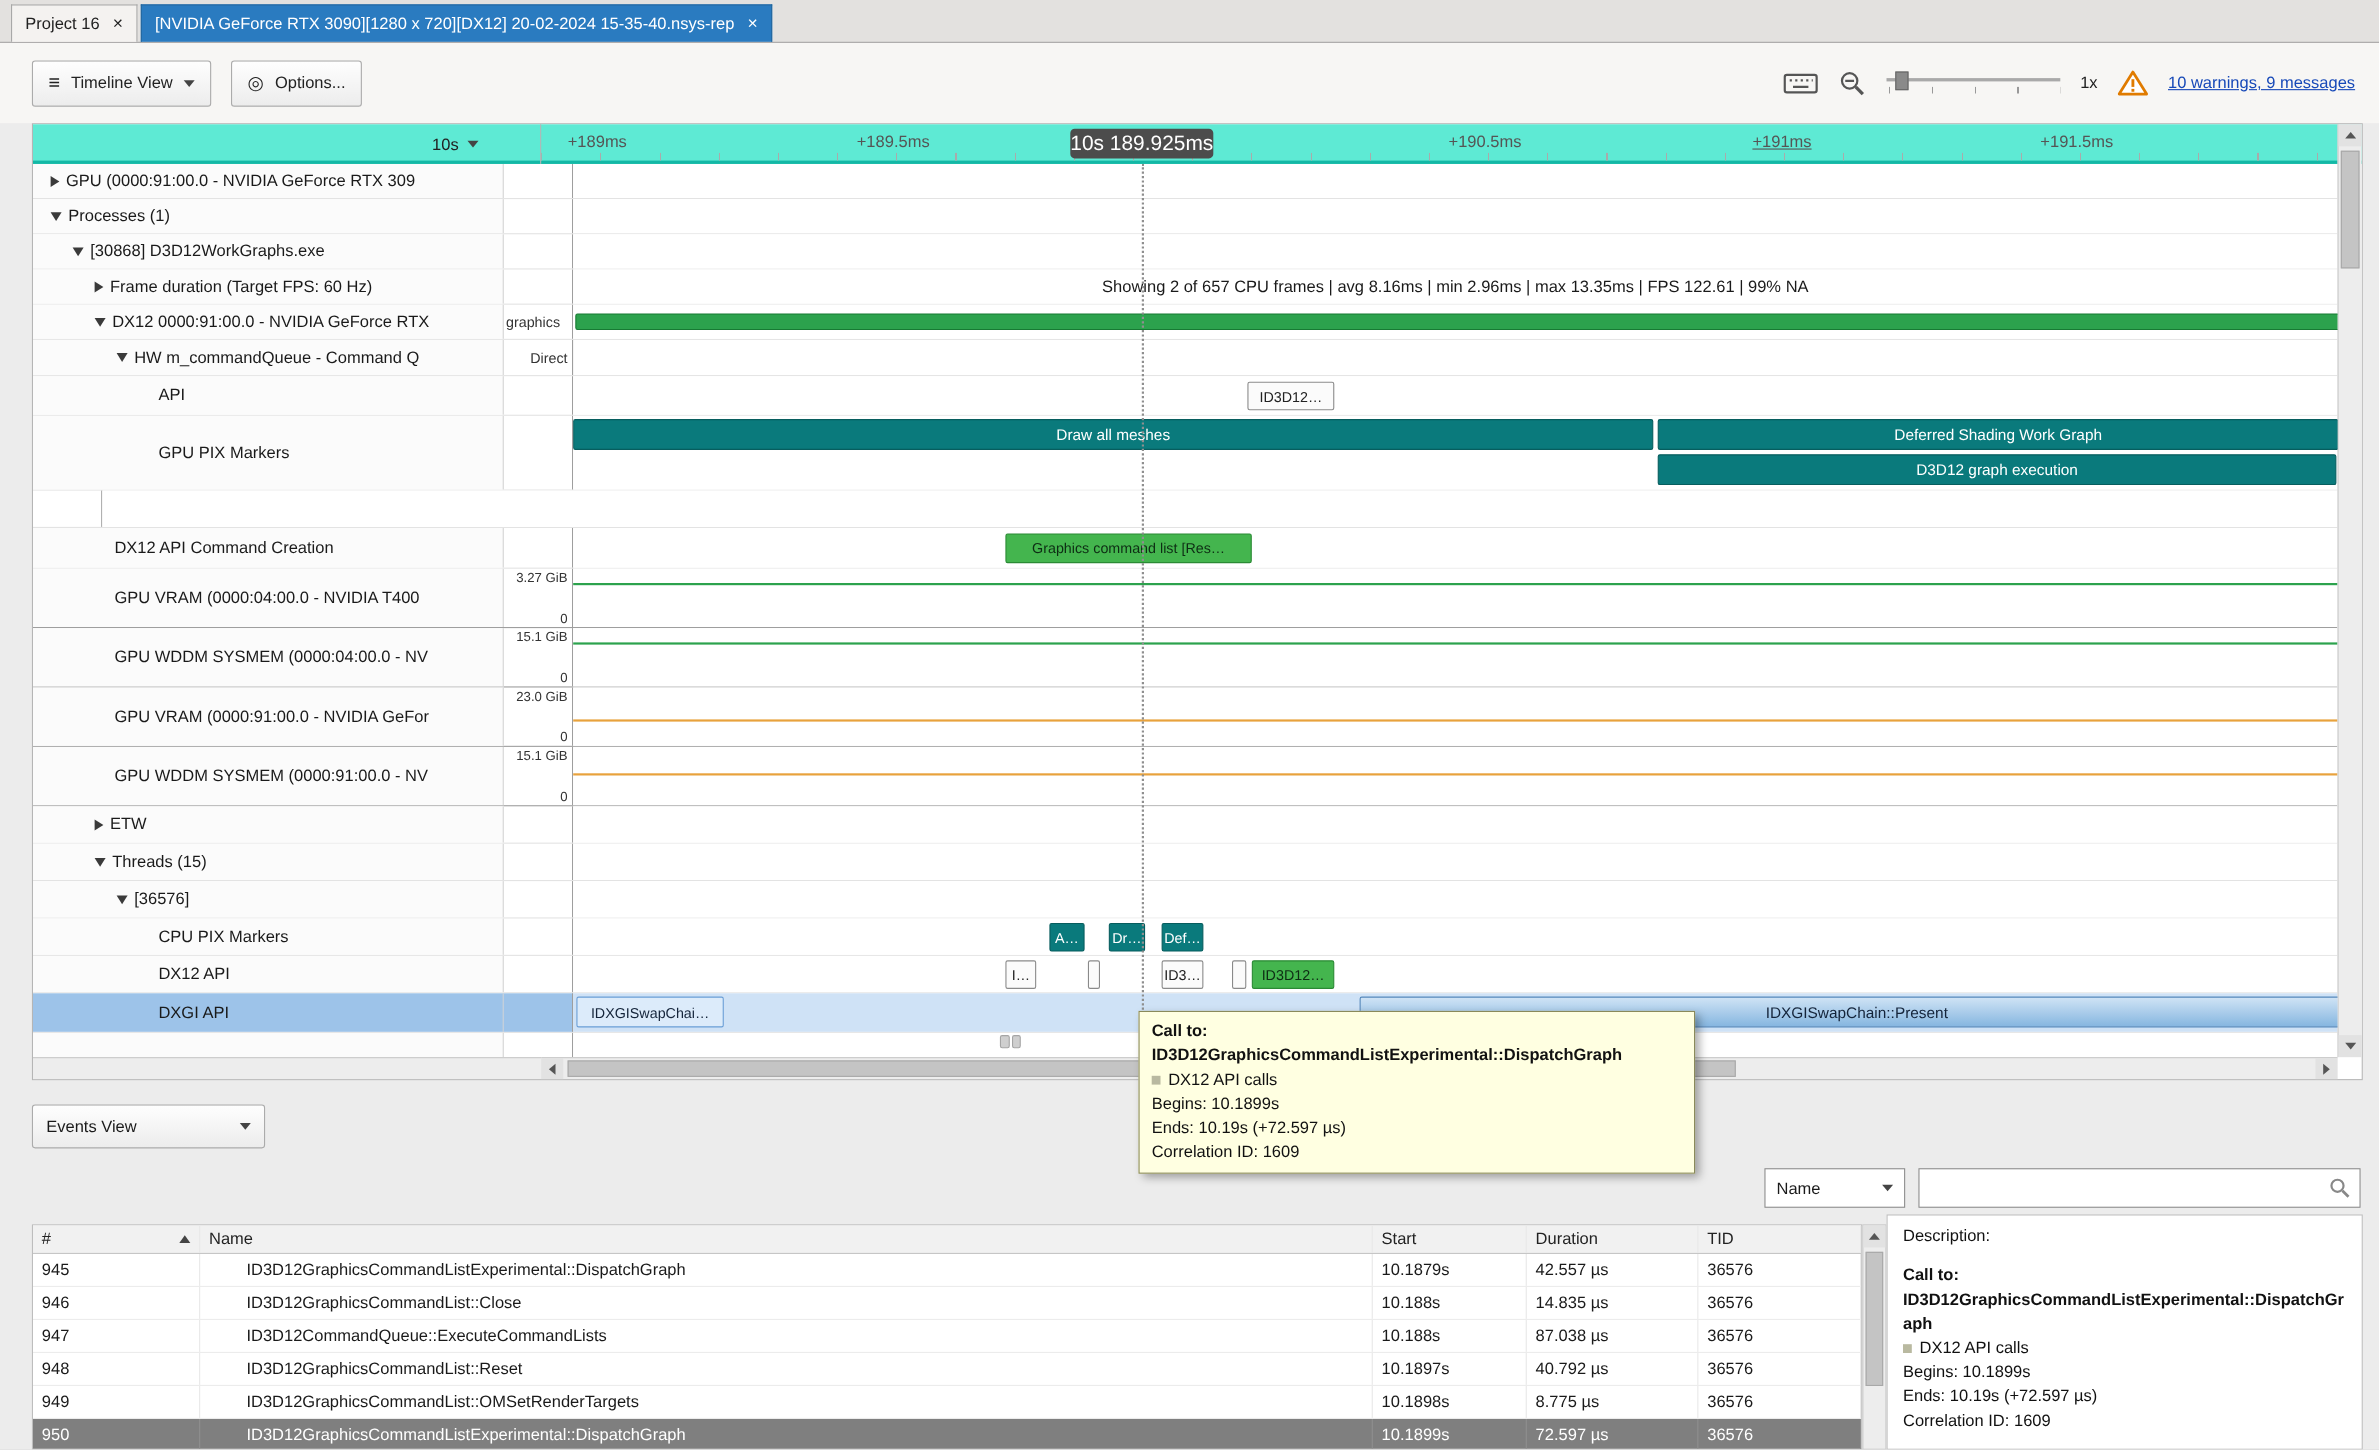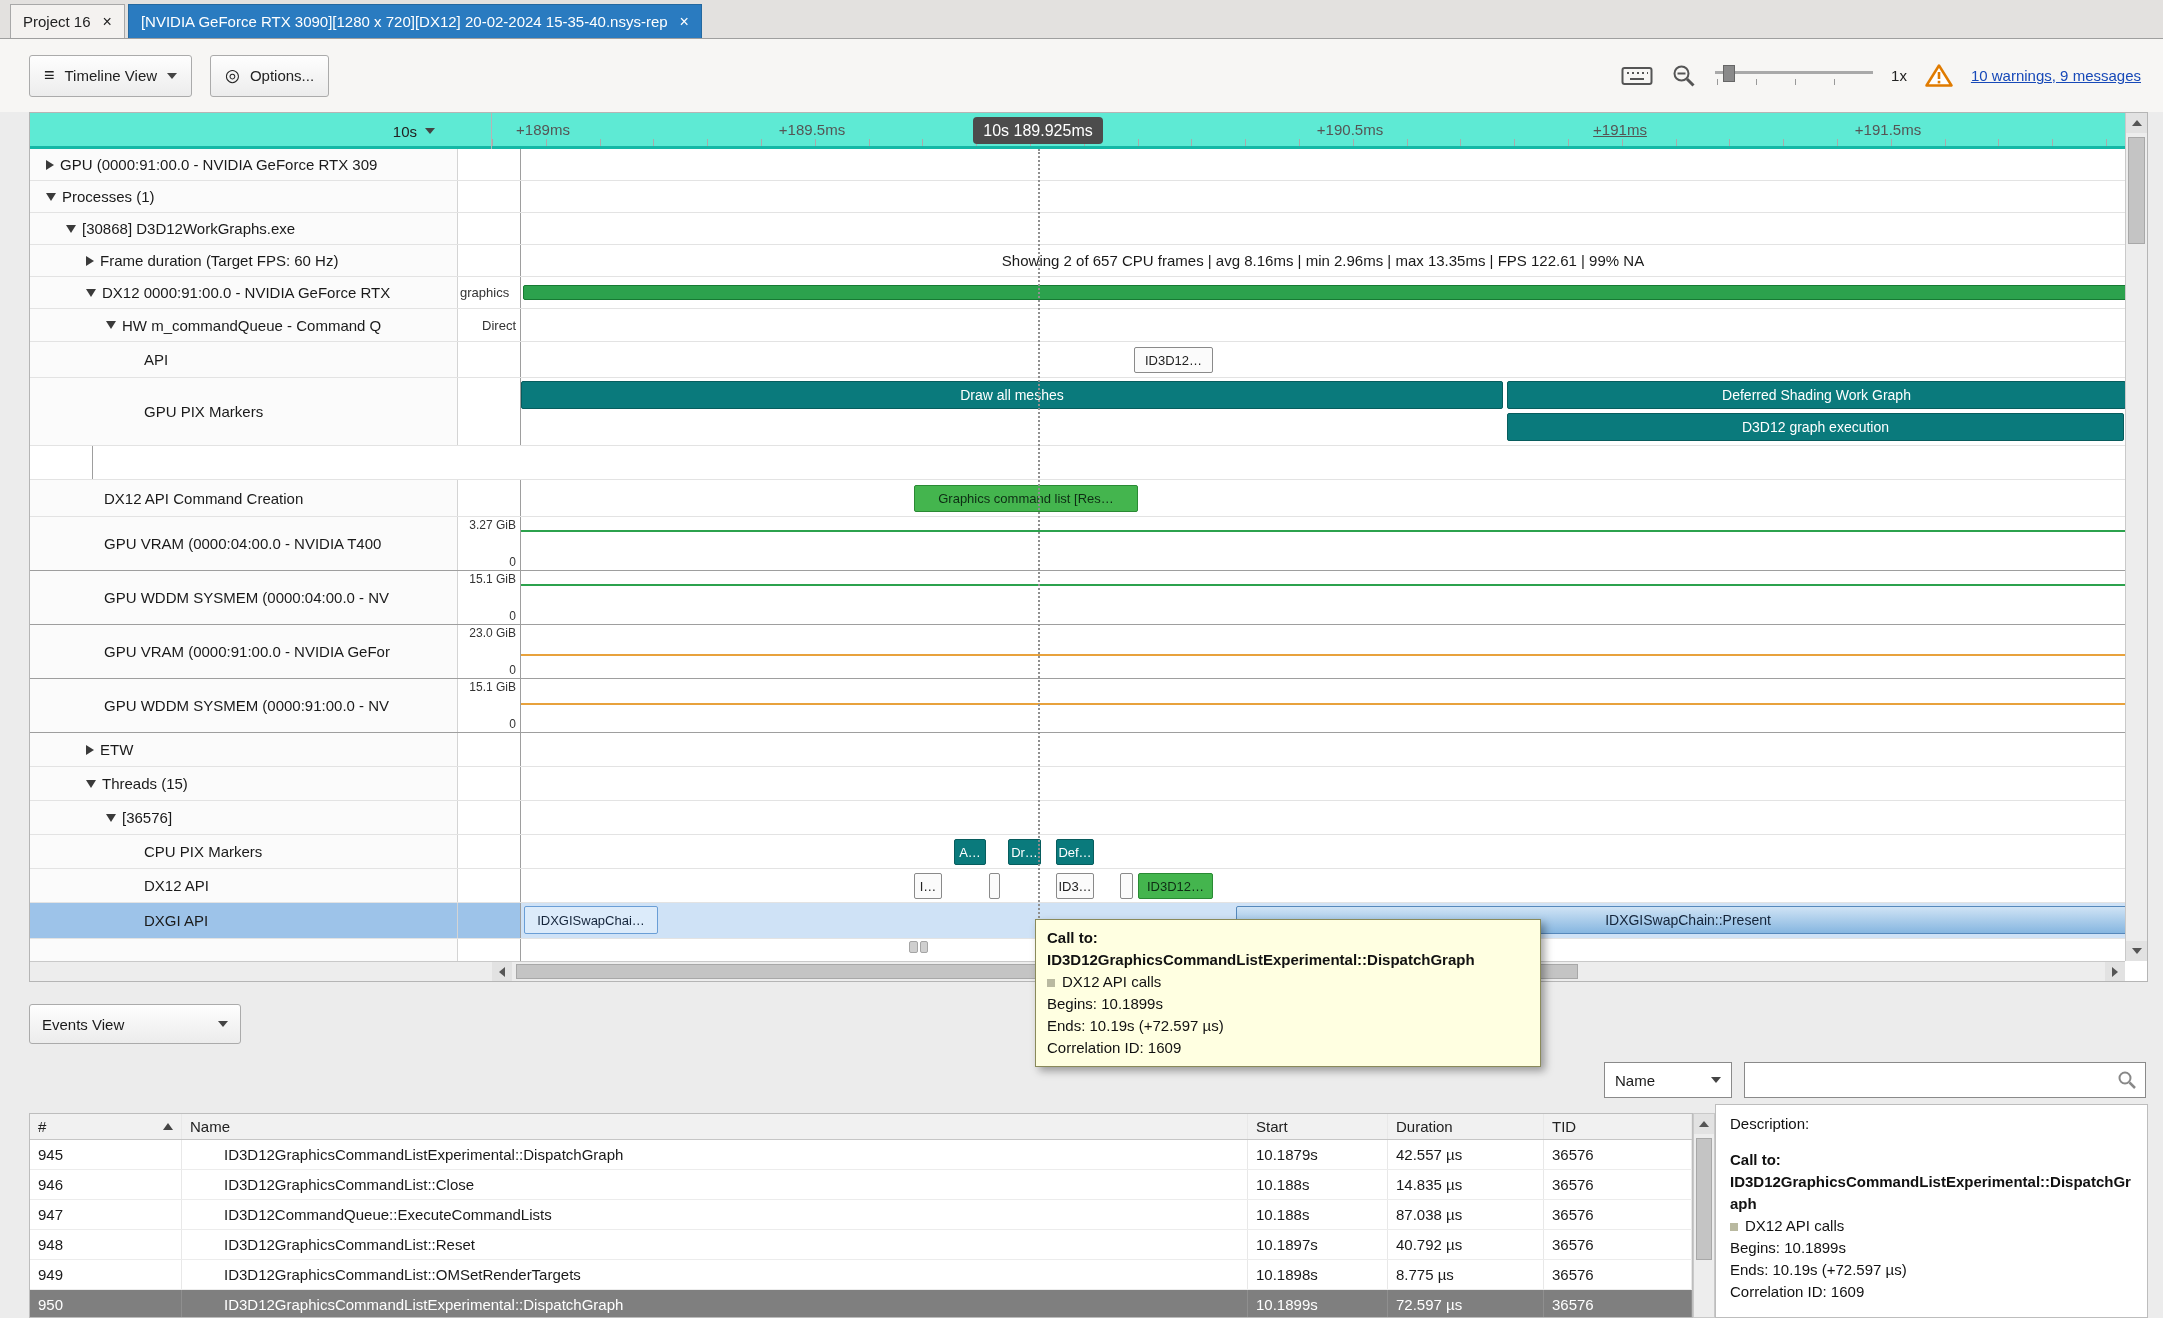--- a/index.html
+++ b/index.html
@@ -20,21 +20,21 @@
   .slider .thumb{position:absolute;left:8px;top:2px;width:10px;height:15px;background:#8a8a8a;border:1px solid #666;}
   .slider .ticks{position:absolute;left:2px;right:0;top:16px;height:6px;background:repeating-linear-gradient(to right,#999 0 1px,transparent 1px 39px);}
   .zoomlvl{font-size:15px;color:#222;}
   .warnlink{font-size:15px;color:#1749b8;text-decoration:underline;white-space:nowrap;}
   
   .tl{position:absolute;left:29px;top:112px;width:2119px;height:870px;background:#fff;border:1px solid #b5b5b5;box-sizing:border-box;}
   .ruler{position:absolute;left:0;top:0;right:0;height:36px;background:#5eead4;border-bottom:3px solid #14b8a6;box-sizing:border-box;}
   .tree-hd{position:absolute;left:0;top:0;width:462px;height:36px;border-right:1px solid #b5b5b5;display:flex;align-items:center;justify-content:flex-end;padding-right:56px;font-size:15px;color:#222;box-sizing:border-box;gap:8px;}
   .tick-label{position:absolute;top:8px;transform:translateX(-50%);font-size:15px;color:#555;white-space:nowrap;}
   .ruler-ticks{position:absolute;left:462px;right:0;bottom:0;height:7px;background:repeating-linear-gradient(to right,#aaa 0 1px,transparent 1px 53.8px);}
-  .badge{position:absolute;left:943px;top:4px;width:130px;height:27px;background:#4c4c4c;border-radius:4px;color:#fff;font-size:16px;display:flex;align-items:center;justify-content:center;z-index:6;}
+  .badge{position:absolute;left:943px;top:4px;width:130px;height:27px;background:#4c4c4c;border-radius:4px;color:#fff;font-size:19px;display:flex;align-items:center;justify-content:center;z-index:6;}
   .rows{position:absolute;left:0;top:36px;right:22px;bottom:20px;overflow:hidden;}
   .trow{display:flex;border-bottom:1px solid #e3e3e3;box-sizing:border-box;}
   .tcell{width:428px;min-width:428px;background:#fbfbfb;border-right:1px solid #d4d4d4;display:flex;align-items:center;font-size:15px;white-space:nowrap;overflow:hidden;box-sizing:border-box;}
   .gcell{width:63px;min-width:63px;border-right:1px solid #9e9e9e;position:relative;box-sizing:border-box;font-size:12px;color:#333;display:flex;align-items:center;}
   .track{flex:1;position:relative;overflow:hidden;background:#fff;}
   .trow.mem{border-bottom:1px solid #9e9e9e;}
   .trow.sel .tcell,.trow.sel .gcell{background:#9dc3e9;}
   .trow.sel .track{background:#cfe2f6;padding-left:40px;}
   .tlabel{margin-left:6px;}
   .arr{width:0;height:0;display:inline-block;flex:none;}

